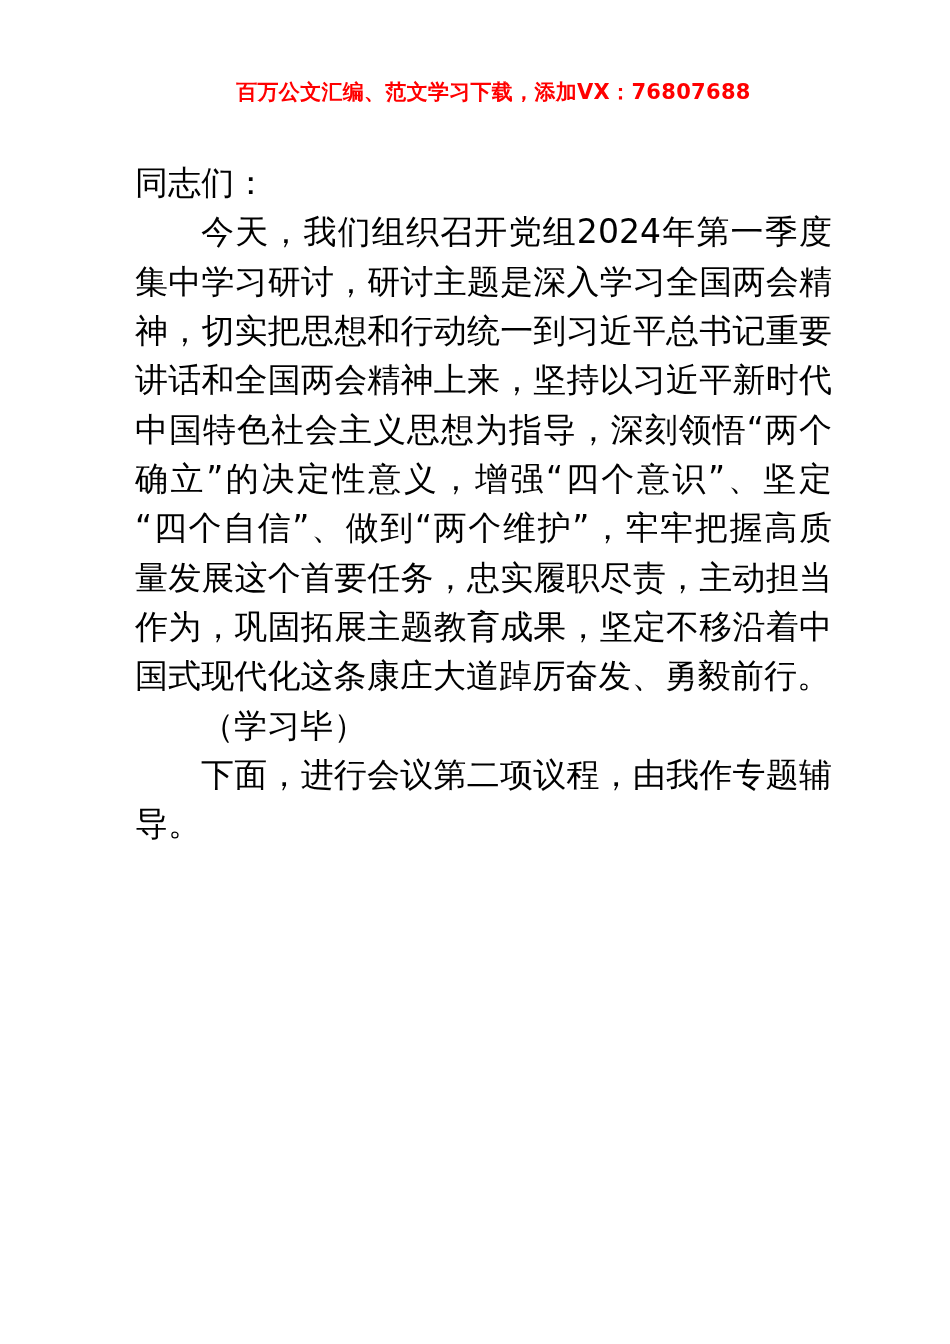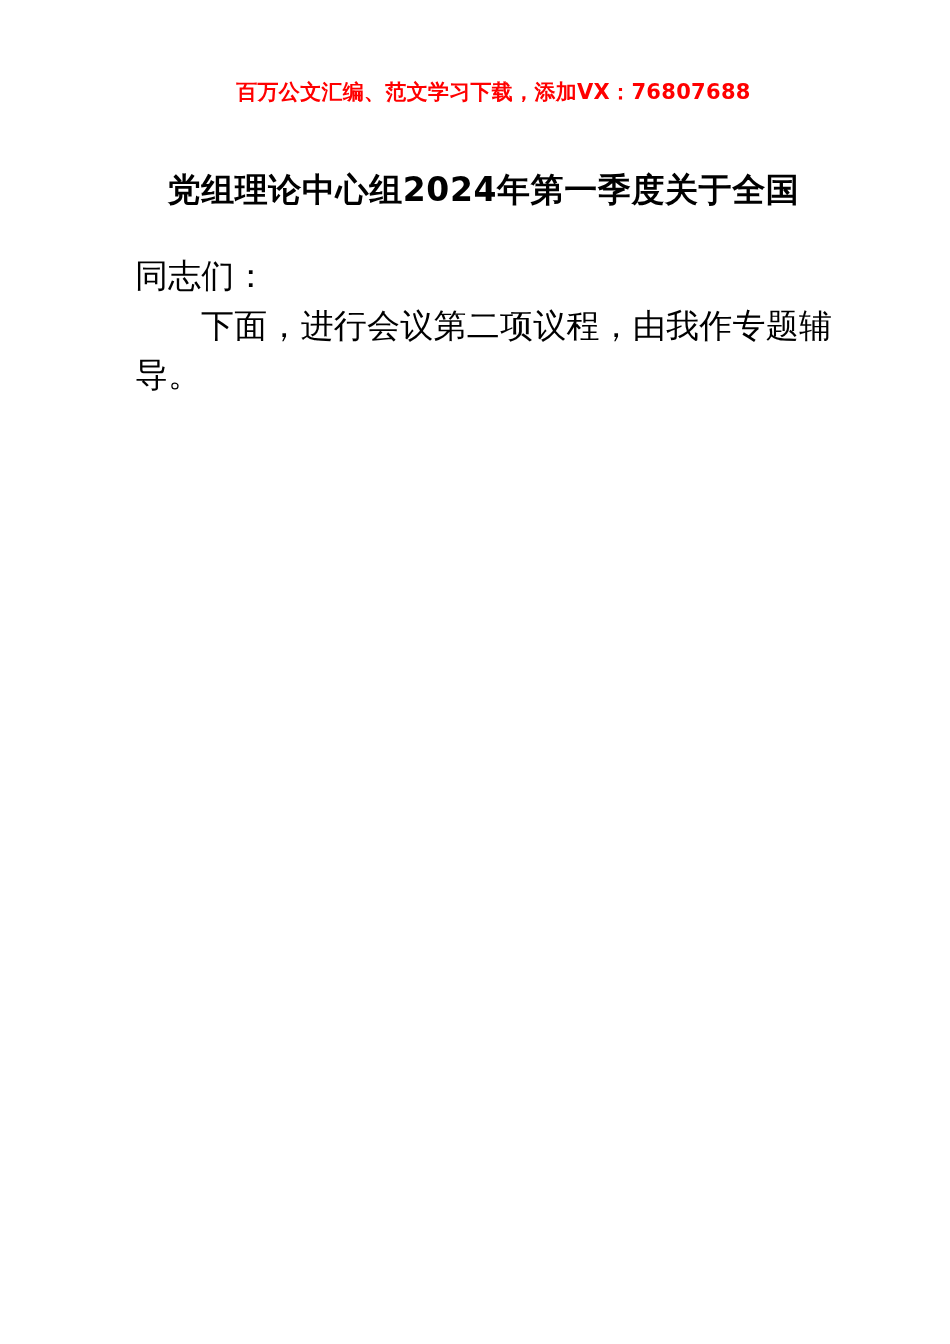--- a/index.html
+++ b/index.html
@@ -61,21 +61,22 @@
   }
 </style>
 </head>
 <body>
 
 <div class="page">
 
   <div class="watermark">百万公文汇编、范文学习下载，添加VX：76807688</div>
 
   <div class="title-block">
-    <div class="title-line">党组理论中心组2024年第一季度关于全国</div>
   </div>
 
   <div class="body-block">
     <p class="para noindent">同志们：</p>
+    <p class="para indent">今天，我们组织召开党组2024年第一季度集中学习研讨，研讨主题是深入学习全国两会精神，切实把思想和行动统一到习近平总书记重要讲话和全国两会精神上来，坚持以习近平新时代中国特色社会主义思想为指导，深刻领悟“两个确立”的决定性意义，增强“四个意识”、坚定“四个自信”、做到“两个维护”，牢牢把握高质量发展这个首要任务，忠实履职尽责，主动担当作为，巩固拓展主题教育成果，坚定不移沿着中国式现代化这条康庄大道踔厉奋发、勇毅前行。</p>
+    <p class="para indent">（学习毕）</p>
     <p class="para indent">下面，进行会议第二项议程，由我作专题辅导。</p>
   </div>
 
 </div>
 
 </body></html>

